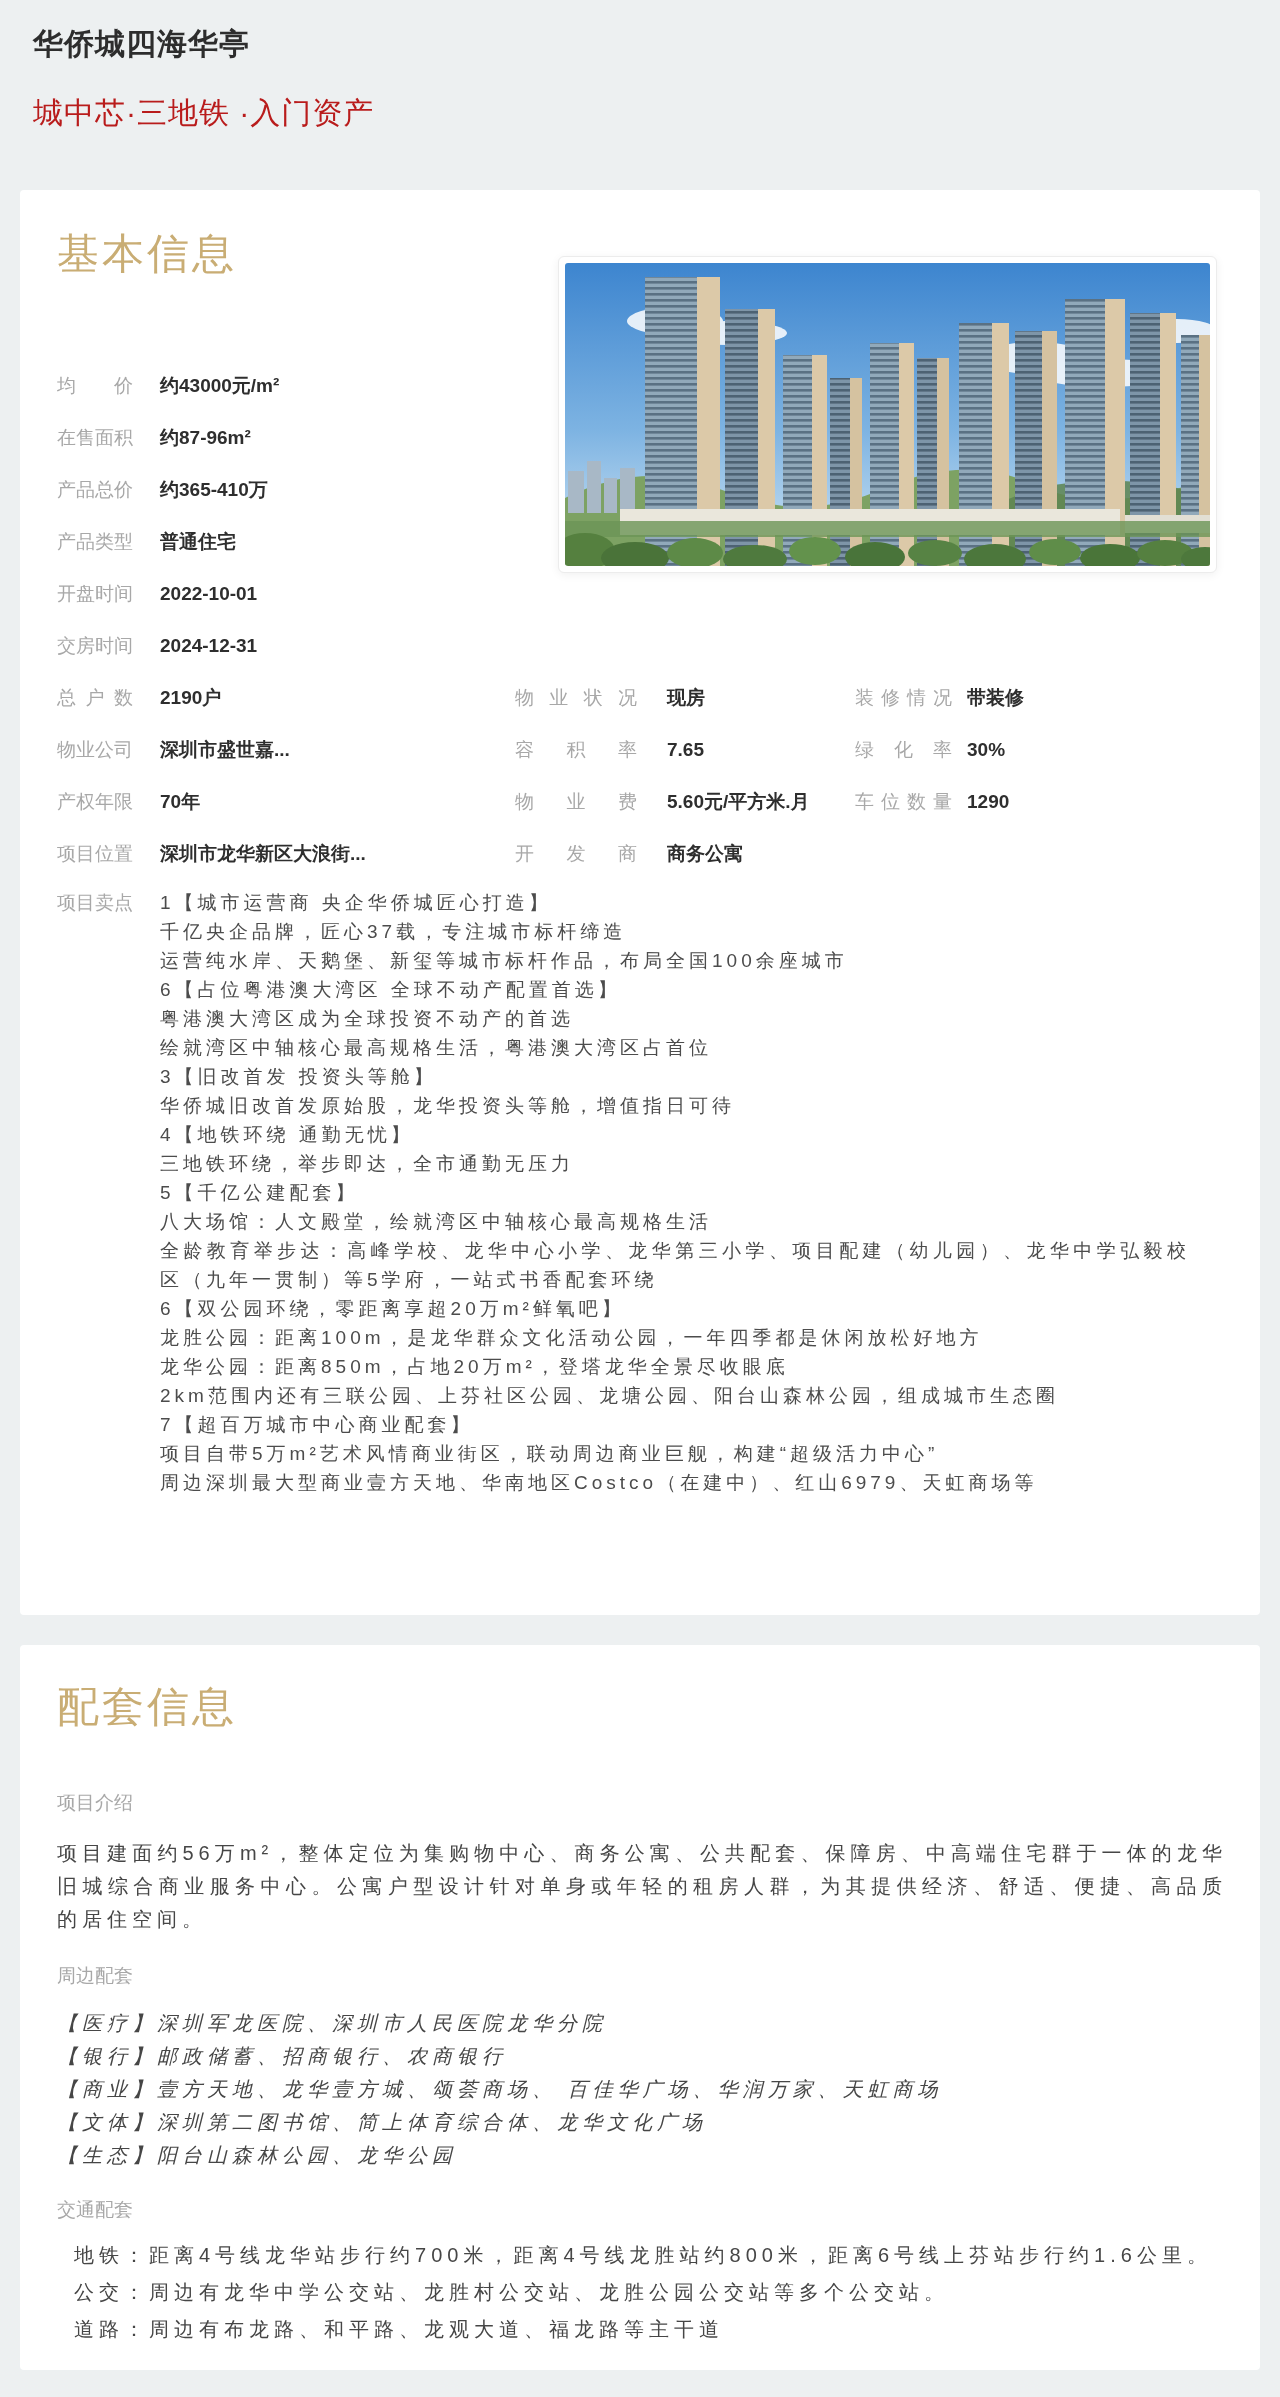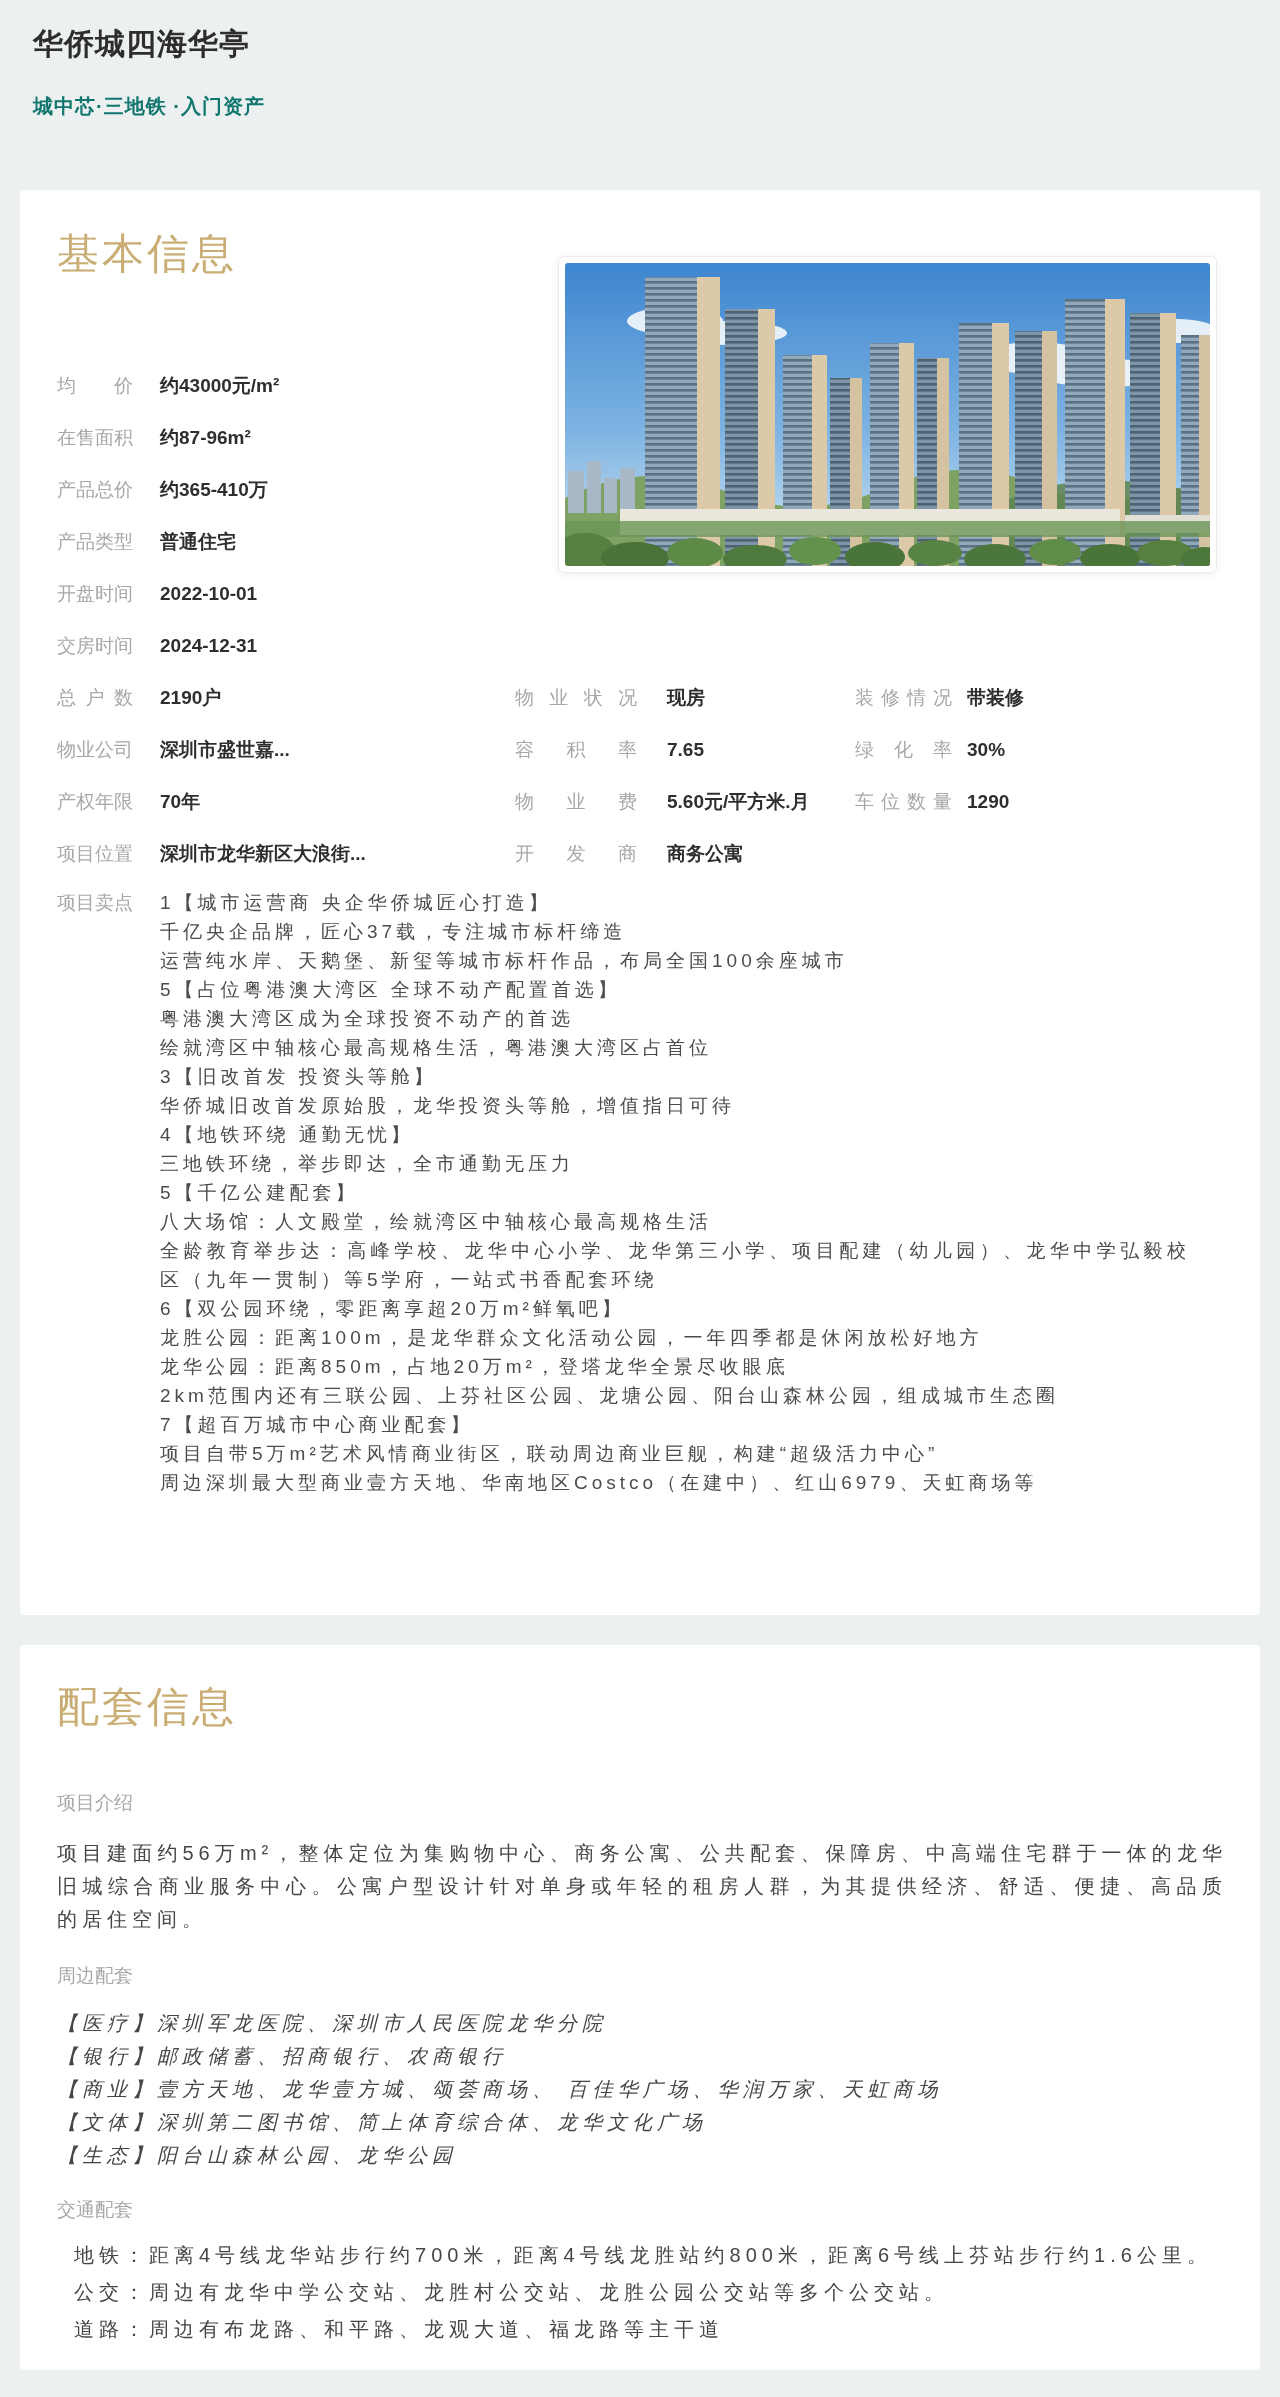--- a/index.html
+++ b/index.html
@@ -7,21 +7,21 @@
     width:1280px;height:2397px;
     background:#edf0f1;
     font-family:"Liberation Sans","DejaVu Sans",sans-serif;
     color:#2e2e2e;
     position:relative;
     overflow:hidden;
   }
   
   #page-header{position:absolute;left:33px;top:24px;}
   .page-title{font-size:30px;font-weight:700;color:#2d2d2d;letter-spacing:1px;}
-  .page-subtitle{margin-top:28px;font-size:20px;font-weight:700;color:#0f766e;letter-spacing:1px;}
+  .page-subtitle{margin-top:28px;font-size:30px;font-weight:400;color:#b91c1c;letter-spacing:1px;}
   
   .card{
     position:absolute;left:20px;width:1240px;
     background:#ffffff;border-radius:4px;
   }
   #card-basic{top:190px;height:1425px;}
   #card-facilities{top:1645px;height:725px;}
   .card-heading{
     position:absolute;left:37px;
     font-size:42px;font-weight:500;color:#c9ad74;letter-spacing:3px;
@@ -263,21 +263,21 @@
         <span class="f-value">1290</span>
       </div>
     </div>
 
   <div id="selling-points">
     <div class="sp-label">项目卖点</div>
     <div id="sp-lines">
         <div class="sp-line">1【城市运营商 央企华侨城匠心打造】</div>
         <div class="sp-line">千亿央企品牌，匠心37载，专注城市标杆缔造</div>
         <div class="sp-line">运营纯水岸、天鹅堡、新玺等城市标杆作品，布局全国100余座城市</div>
-        <div class="sp-line">5【占位粤港澳大湾区 全球不动产配置首选】</div>
+        <div class="sp-line">6【占位粤港澳大湾区 全球不动产配置首选】</div>
         <div class="sp-line">粤港澳大湾区成为全球投资不动产的首选</div>
         <div class="sp-line">绘就湾区中轴核心最高规格生活，粤港澳大湾区占首位</div>
         <div class="sp-line">3【旧改首发 投资头等舱】</div>
         <div class="sp-line">华侨城旧改首发原始股，龙华投资头等舱，增值指日可待</div>
         <div class="sp-line">4【地铁环绕 通勤无忧】</div>
         <div class="sp-line">三地铁环绕，举步即达，全市通勤无压力</div>
         <div class="sp-line">5【千亿公建配套】</div>
         <div class="sp-line">八大场馆：人文殿堂，绘就湾区中轴核心最高规格生活</div>
         <div class="sp-line">全龄教育举步达：高峰学校、龙华中心小学、龙华第三小学、项目配建（幼儿园）、龙华中学弘毅校区（九年一贯制）等5学府，一站式书香配套环绕</div>
         <div class="sp-line">6【双公园环绕，零距离享超20万m²鲜氧吧】</div>

